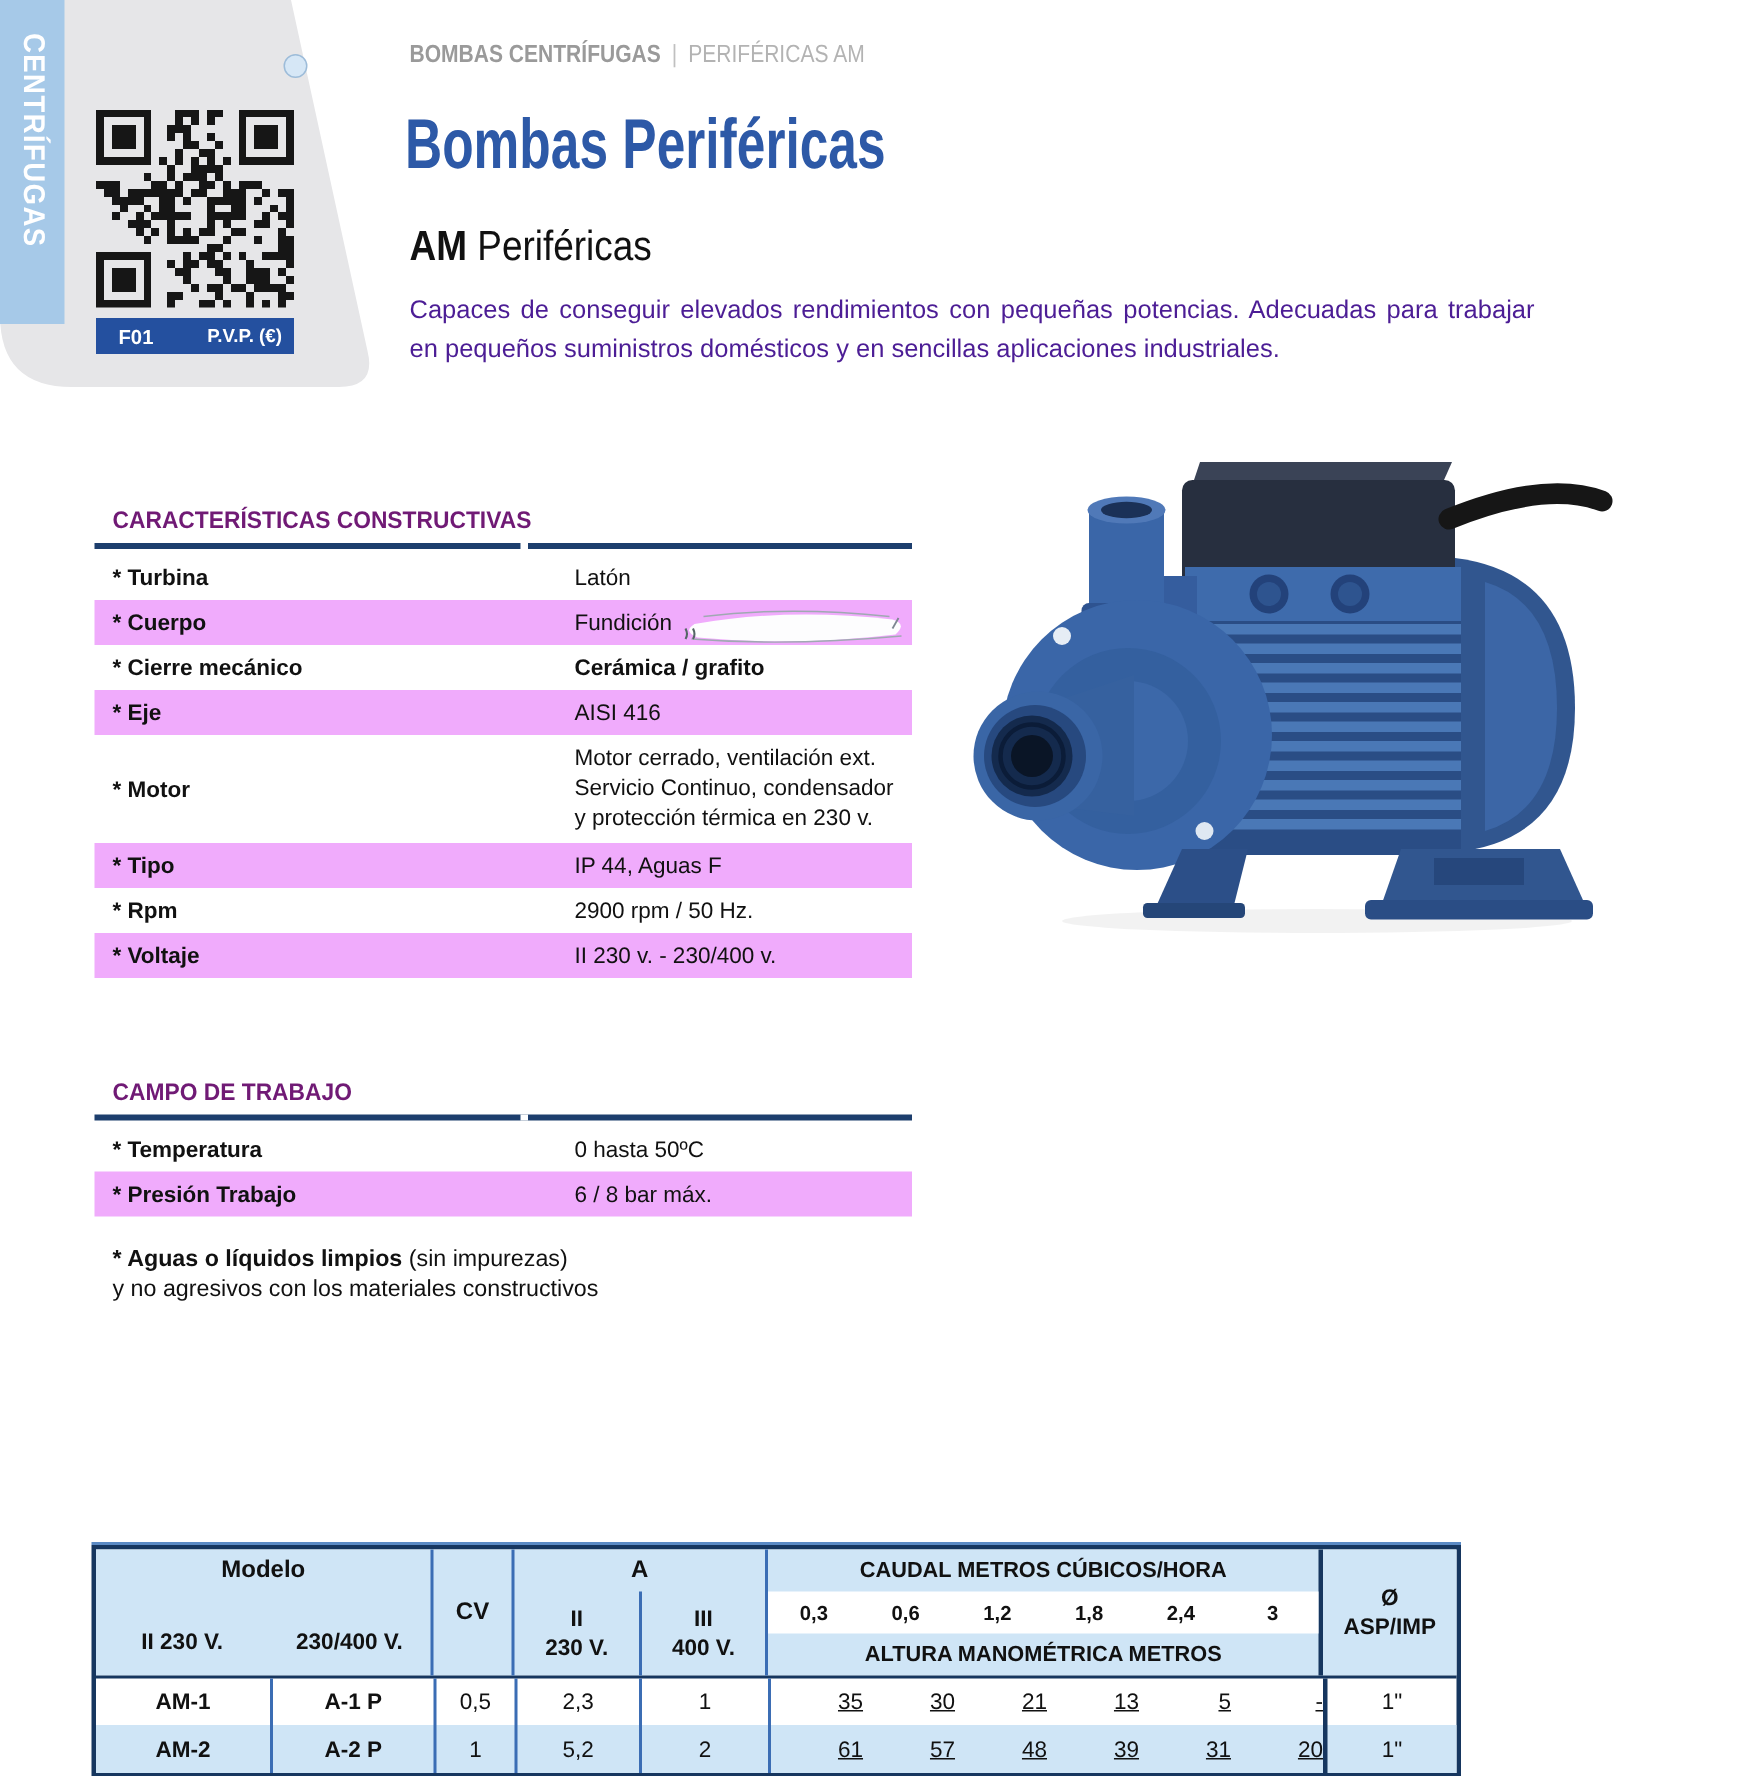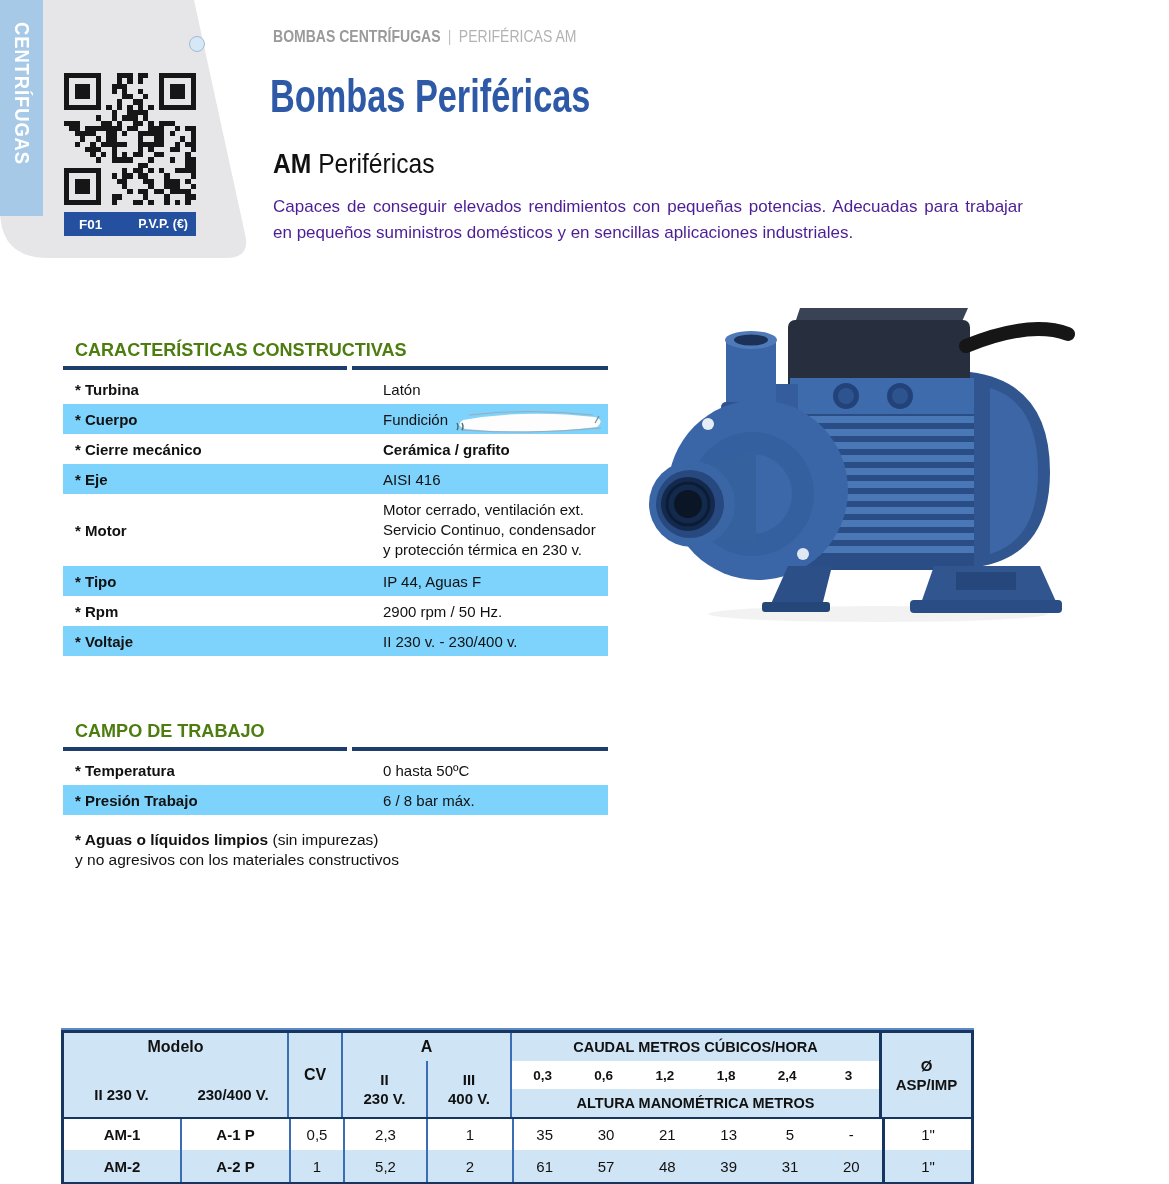--- a/index.html
+++ b/index.html
@@ -34,29 +34,29 @@
            white-space:nowrap; }
   #title .in { display:inline-block; transform:scaleX(.73); transform-origin:left; }
   #subtitle { left:273px; top:148px; font-size:28px; white-space:nowrap; }
   #subtitle .in { display:inline-block; transform:scaleX(.88); transform-origin:left; }
   #subtitle .am { font-weight:bold; }
   #desc { left:273px; top:194px; width:750px; font-size:17px; line-height:26px;
           text-align:justify; color:#4c1d95; }
 
   
   .section { width:545px; }
-  .sec-title { margin-left:12px; font-size:19px; font-weight:bold; color:#4d7c0f;
+  .sec-title { margin-left:12px; font-size:16px; font-weight:bold; color:#701a75;
                white-space:nowrap; }
   .sec-title .in { display:inline-block; transform:scaleX(.95); transform-origin:left; }
   .rule { margin-top:5px; height:4px; background:#1d3e6d; position:relative; }
   .rule::after { content:""; position:absolute; left:284px; top:0; width:5px;
                  height:4px; background:#fff; }
   .rows { margin-top:4px; }
   .srow { display:flex; align-items:center; min-height:30px; font-size:15px; }
-  .srow.alt { background:#7dd3fc; }
+  .srow.alt { background:#f0abfc; }
   .srow .lbl { width:320px; padding-left:12px; font-weight:bold; }
   .srow .val { flex:1; position:relative; }
   .srow.tall .val { line-height:20px; padding:6px 2px 6px 0; }
   .val.boldval { font-weight:bold; }
   .smudge { position:absolute; left:72px; top:-4px; width:152px; height:28px;
             pointer-events:none; }
   #section1 { position:absolute; left:63px; top:339px; }
   #section2 { position:absolute; left:63px; top:720px; }
   #note { left:75px; top:830px; font-size:15.5px; line-height:20px; }
   #note .nb { font-weight:bold; }
@@ -98,21 +98,21 @@
   .drow { display:flex; align-items:center; height:31px; font-size:15px;
           text-align:center; }
   .drow.alt { background:#cfe5f6; height:32px; }
   .drow .c { display:flex; align-items:center; justify-content:center; height:100%; }
   .dm1 { width:116px; font-weight:bold; }
   .dm2 { width:109px; font-weight:bold; border-left:2px solid #3b6db4; }
   .dcv { width:54px; border-left:2px solid #3b6db4; }
   .da2 { width:83px; border-left:2px solid #3b6db4; }
   .da3 { width:86px; border-left:2px solid #3b6db4; }
   .dcau { width:370px; border-left:2px solid #3b6db4; }
-  .dcau span { width:61.6px; text-align:center; }
+  .dcau span { width:61.6px; text-align:right;text-decoration:underline; }
   .dasp { flex:1; border-left:3px solid #16365f; }
 </style>
 </head>
 <body>
 
 <svg id="wedge" class="abs" viewBox="0 0 270 266" width="270" height="266">
   <path d="M0 0 H194 L245 234 Q251 258 226 258 H48 Q0 258 0 210 Z" fill="#e6e6e8"></path>
 </svg>
 
 <div id="sidebar" class="abs">

